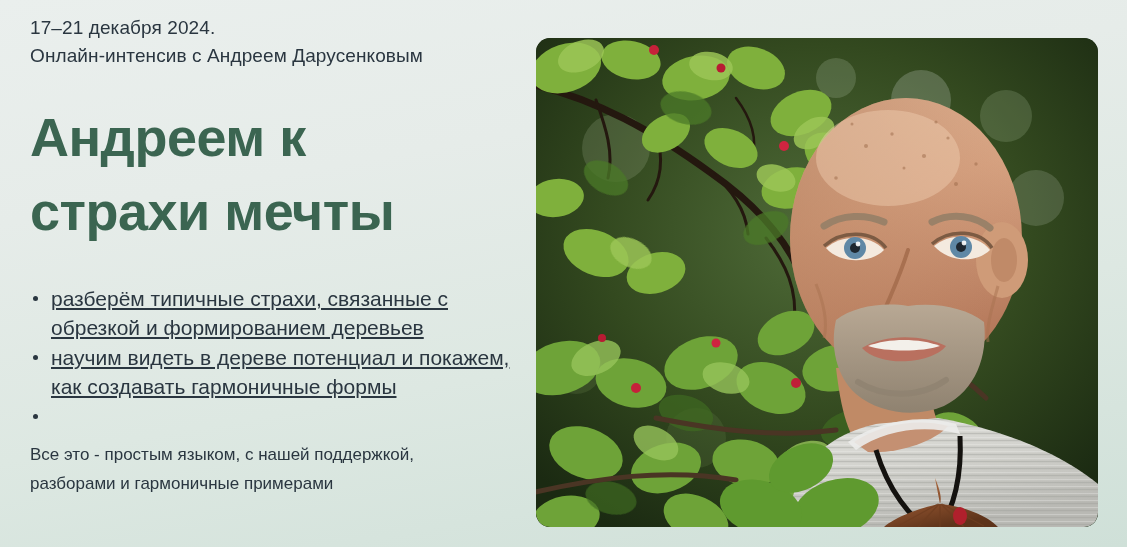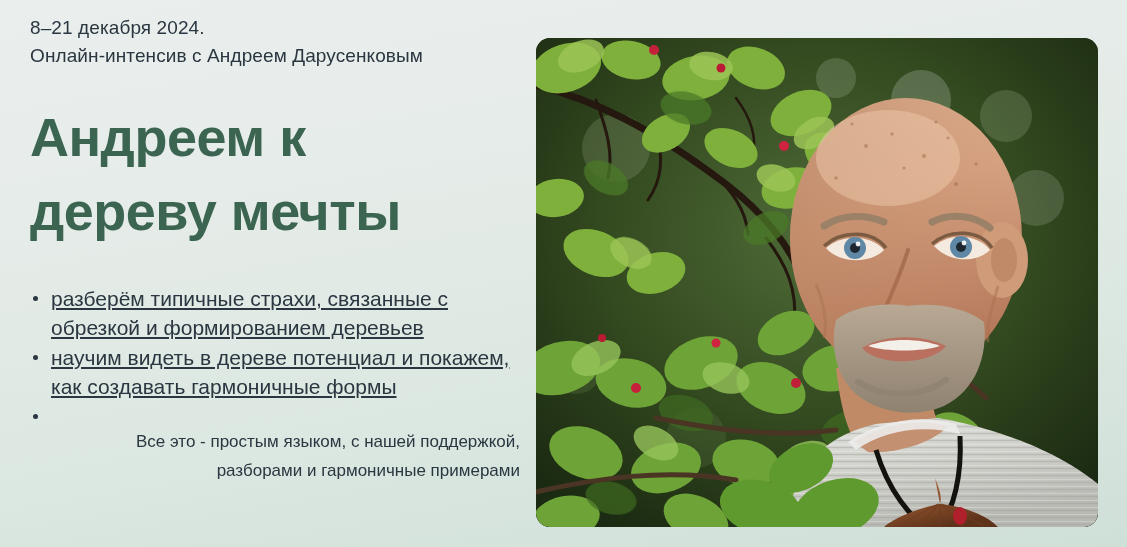--- a/index.html
+++ b/index.html
@@ -59,25 +59,24 @@
   .bullet-dot {
     position: absolute;
     left: 3px;
     top: 12px;
     width: 5px;
     height: 5px;
     border-radius: 50%;
     background: #2a3640;
   }
   .closing {
-    margin-top: 26px;
+    margin-top: 39px;
     color: #2a3640;
     font-size: 17px;
     line-height: 29px;
-    text-align: right;
   }
   .closing-line { display: block; }
 
   
   .photo {
     position: absolute;
     left: 536px;
     top: 38px;
     width: 562px;
     height: 489px;
@@ -88,27 +87,27 @@
   .photo svg { display: block; width: 100%; height: 100%; }
 </style>
 </head>
 <body>
 
 <div class="slide">
 
   <div class="text-col">
 
     <div class="kicker">
-      <span class="kicker-line">8–21 декабря 2024.</span>
+      <span class="kicker-line">17–21 декабря 2024.</span>
       <span class="kicker-line">Онлайн-интенсив с Андреем Дарусенковым</span>
     </div>
 
     <h1 class="headline">
       <span class="headline-line">Андреем к</span>
-      <span class="headline-line">дереву мечты</span>
+      <span class="headline-line">страхи мечты</span>
     </h1>
 
     <ul class="bullets">
       <li class="bullet">
         <span class="bullet-dot"></span>
         <span>разберём типичные страхи, связанные с обрезкой и формированием деревьев</span>
       </li>
       <li class="bullet">
         <span class="bullet-dot"></span>
         <span>научим видеть в дереве потенциал и покажем, как создавать гармоничные формы</span>

